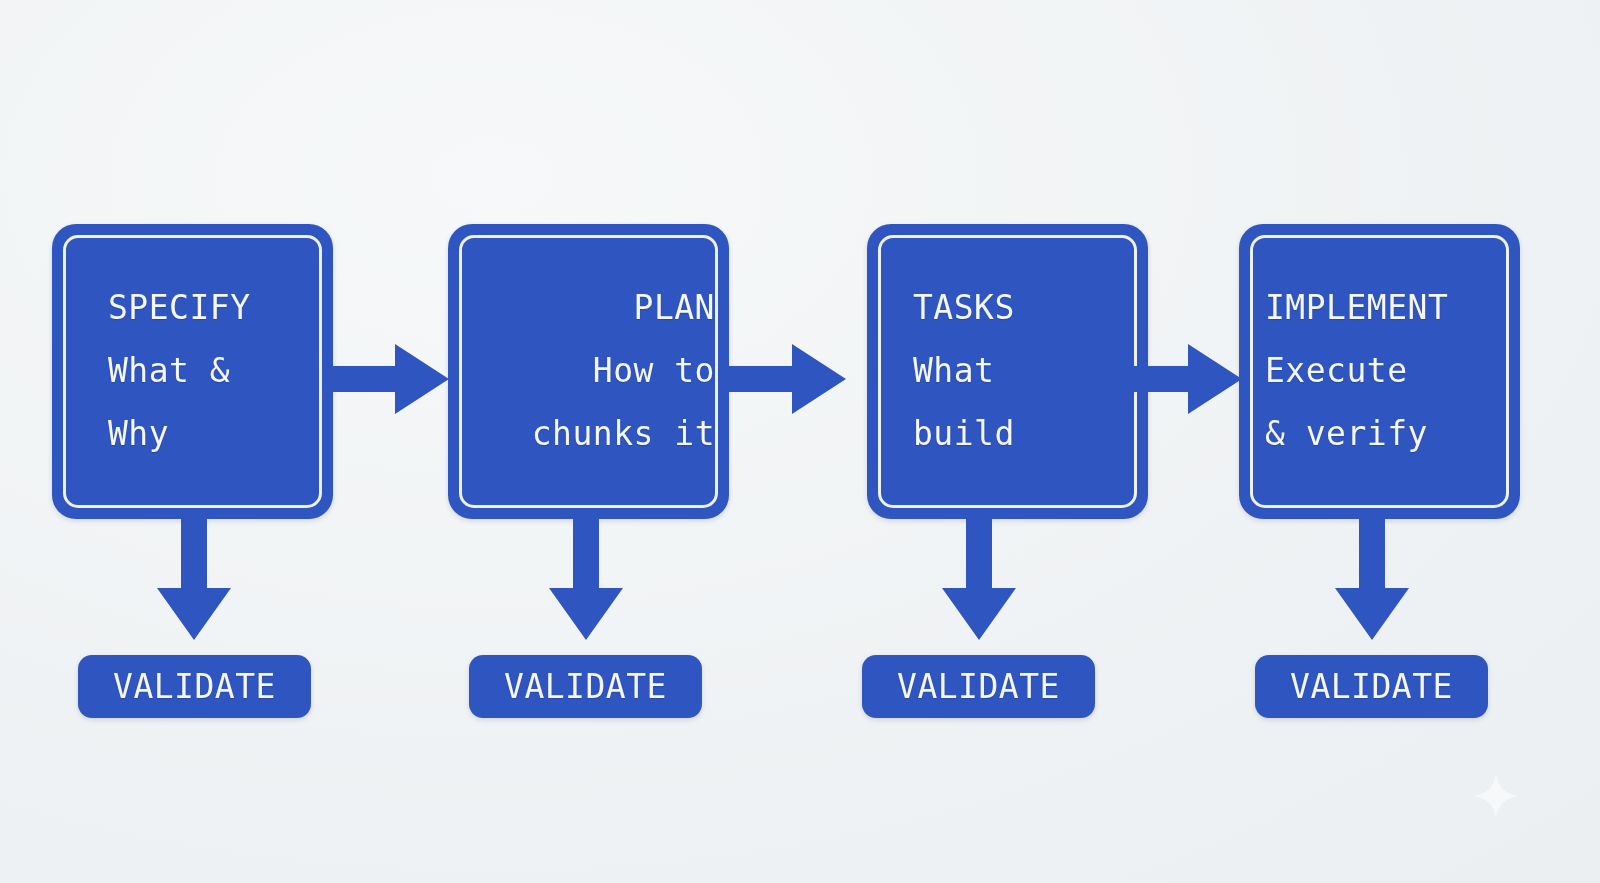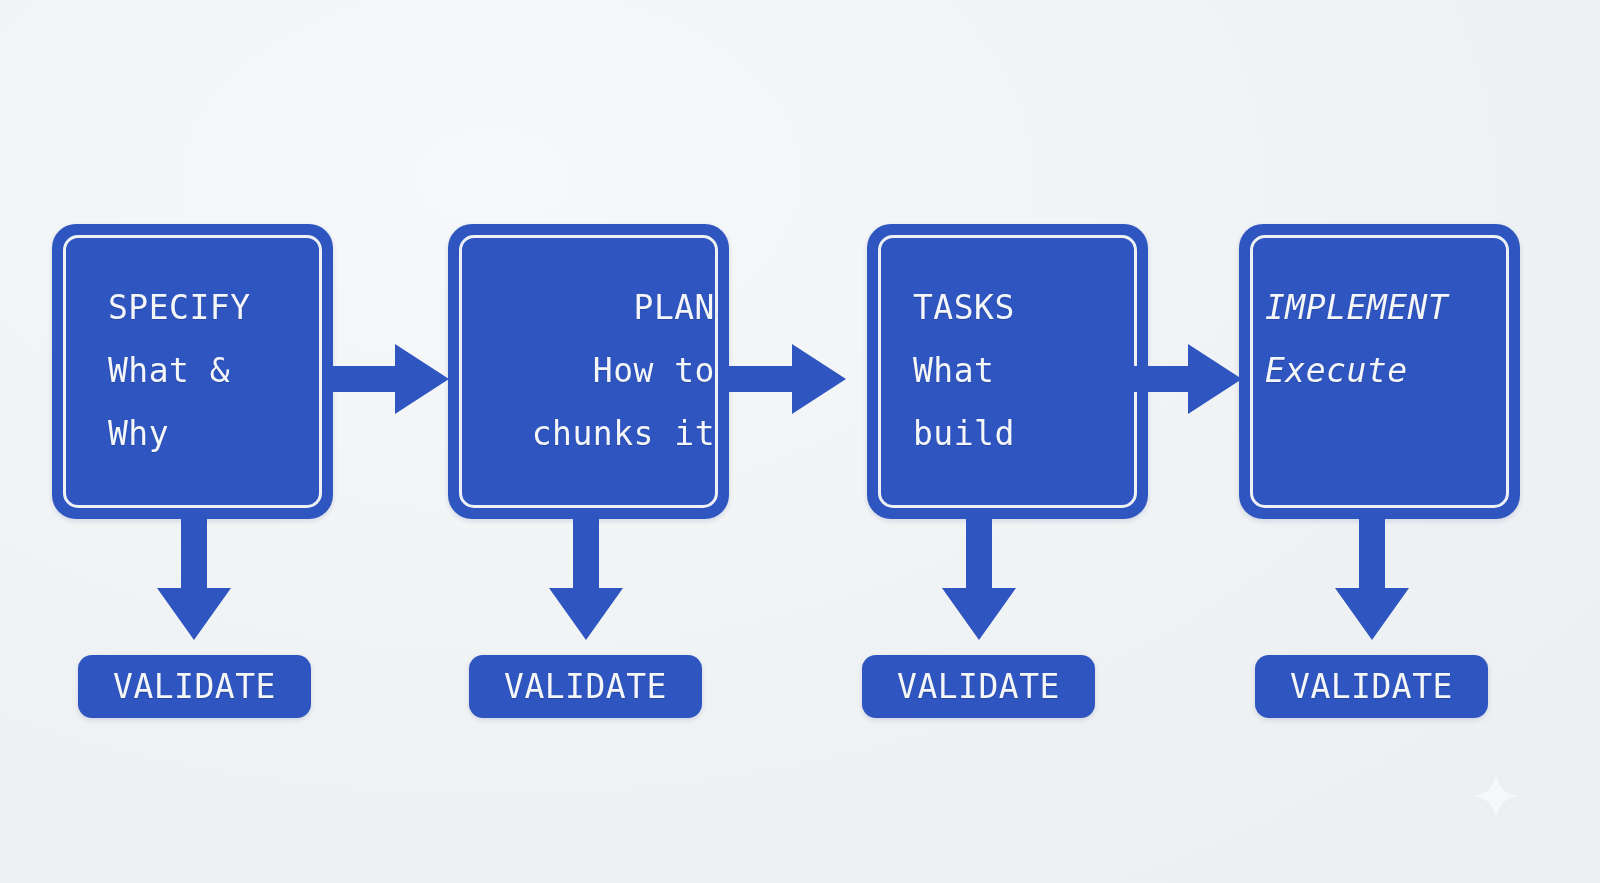--- a/index.html
+++ b/index.html
@@ -62,21 +62,21 @@
 
   
   #stage-0 .stage-text { left: 56px; }
   #stage-1 .stage-text { left: 46px; }
   #stage-2 .stage-text { left: 46px; }
   #stage-3 .stage-text { left: 26px; }
 
   #stage-0 { left: 52px;   top: 224px; }
   #stage-1 { left: 448px;  top: 224px; text-align: right; }
   #stage-2 { left: 867px;  top: 224px; }
-  #stage-3 { left: 1239px; top: 224px; font-style: italic; }
+  #stage-3 { left: 1239px; top: 224px; }
 
   
   .validate-box {
     position: absolute;
     width: 233px;
     height: 63px;
     top: 655px;
     background: #2f55c0;
     border-radius: 14px;
     color: #f4f6f8;
@@ -157,20 +157,21 @@
       <span class="ln">What</span>
       <span class="ln">build</span>
     </div>
   </div>
 
   <div class="stage-box" id="stage-3">
     <div class="inner-frame"></div>
     <div class="stage-text">
       <span class="ln ttl">IMPLEMENT</span>
       <span class="ln">Execute</span>
+      <span class="ln">&amp; verify</span>
     </div>
   </div>
 
   <svg class="h-arrow" id="harrow-0" viewBox="0 0 118 78">
     <path d="M0,26 L64,26 L64,4 L118,39 L64,74 L64,52 L0,52 Z" fill="#2f55c0"></path>
   </svg>
   <svg class="h-arrow" id="harrow-1" viewBox="0 0 118 78">
     <path d="M0,26 L64,26 L64,4 L118,39 L64,74 L64,52 L0,52 Z" fill="#2f55c0"></path>
   </svg>
   <svg class="h-arrow" id="harrow-2" viewBox="0 0 118 78">

